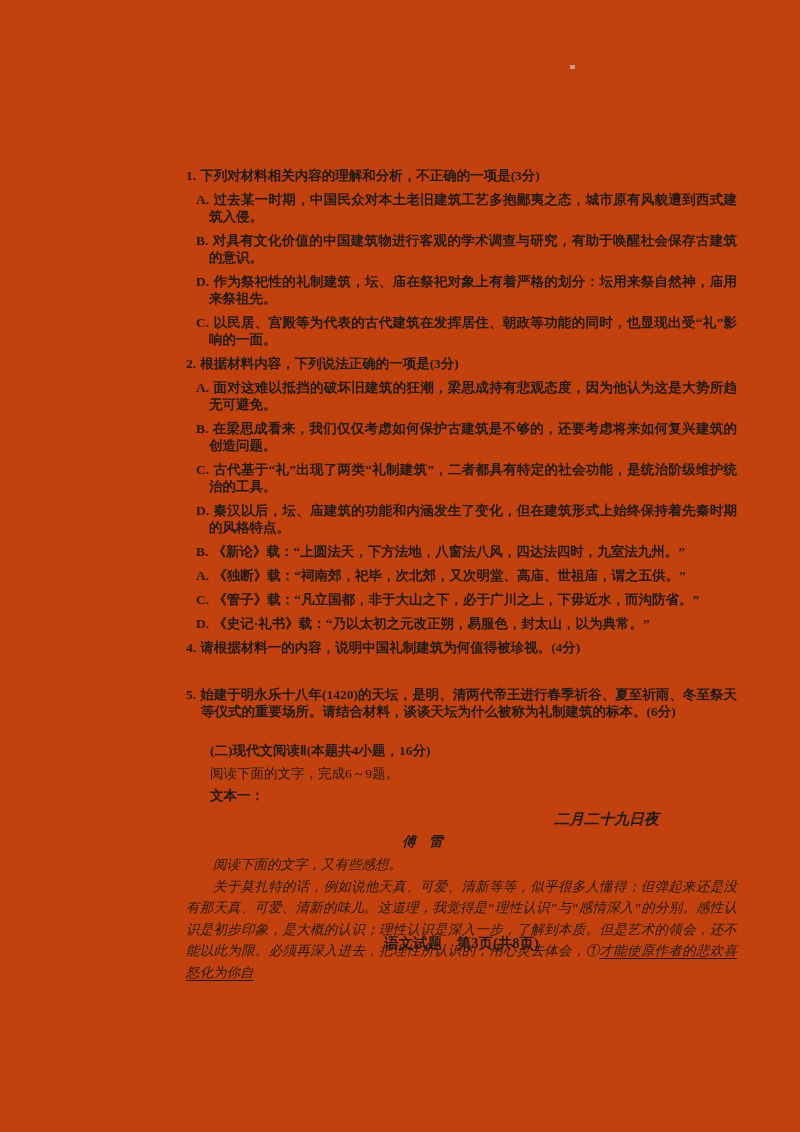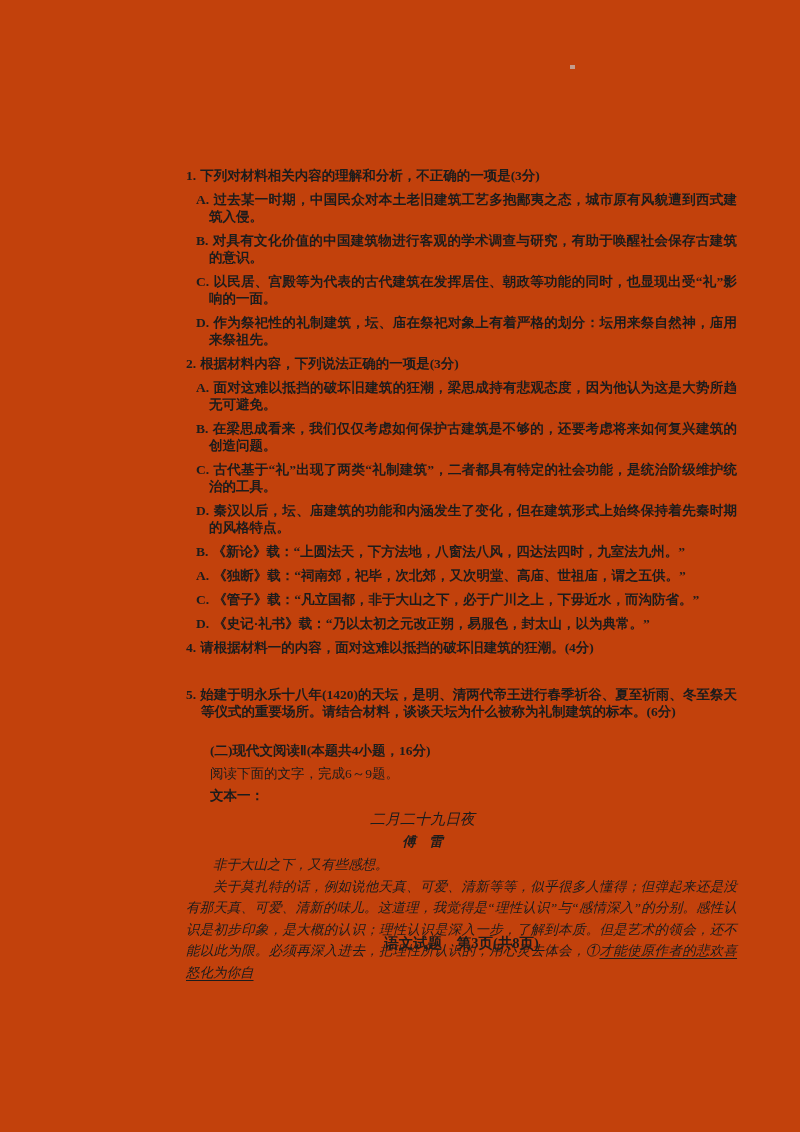--- a/index.html
+++ b/index.html
@@ -57,23 +57,23 @@
   }
   .text-label {
     margin-top: 5px;
     padding-left: 24px;
     font-weight: bold;
     line-height: 17px;
   }
   .letter-title {
     margin: 6px 0 0 0;
     padding-right: 78px;
-    text-align: center;
+    text-align: right;
     font-size: 15px;
-    font-weight: normal;
+    font-weight: bold;
     line-height: 18px;
   }
   .letter-author {
     margin-top: 5px;
     padding-right: 78px;
     text-align: center;
     font-weight: bold;
     line-height: 17px;
   }
   .letter-body {
@@ -111,24 +111,24 @@
       <div class="q-stem">
         <span class="q-num">1.</span><span>下列对材料相关内容的理解和分析，不正确的一项是(3分)</span>
       </div>
       <div class="q-option">
         <span class="opt-label">A.</span><span>过去某一时期，中国民众对本土老旧建筑工艺多抱鄙夷之态，城市原有风貌遭到西式建筑入侵。</span>
       </div>
       <div class="q-option">
         <span class="opt-label">B.</span><span>对具有文化价值的中国建筑物进行客观的学术调查与研究，有助于唤醒社会保存古建筑的意识。</span>
       </div>
       <div class="q-option">
-        <span class="opt-label">C.</span><span>以民居、宫殿等为代表的古代建筑在发挥居住、朝政等功能的同时，也显现出受“礼”影响的一面。</span>
+        <span class="opt-label">D.</span><span>作为祭祀性的礼制建筑，坛、庙在祭祀对象上有着严格的划分：坛用来祭自然神，庙用来祭祖先。</span>
       </div>
       <div class="q-option">
-        <span class="opt-label">D.</span><span>作为祭祀性的礼制建筑，坛、庙在祭祀对象上有着严格的划分：坛用来祭自然神，庙用来祭祖先。</span>
+        <span class="opt-label">C.</span><span>以民居、宫殿等为代表的古代建筑在发挥居住、朝政等功能的同时，也显现出受“礼”影响的一面。</span>
       </div>
     </section>
 
     <section class="question">
       <div class="q-stem">
         <span class="q-num">2.</span><span>根据材料内容，下列说法正确的一项是(3分)</span>
       </div>
       <div class="q-option">
         <span class="opt-label">A.</span><span>面对这难以抵挡的破坏旧建筑的狂潮，梁思成持有悲观态度，因为他认为这是大势所趋无可避免。</span>
       </div>
@@ -153,39 +153,39 @@
       <div class="q-option">
         <span class="opt-label">C.</span><span>《管子》载：“凡立国都，非于大山之下，必于广川之上，下毋近水，而沟防省。”</span>
       </div>
       <div class="q-option">
         <span class="opt-label">D.</span><span>《史记·礼书》载：“乃以太初之元改正朔，易服色，封太山，以为典常。”</span>
       </div>
     </section>
 
     <section class="question">
       <div class="q-stem">
-        <span class="q-num">4.</span><span>请根据材料一的内容，面对这难以抵挡的破坏旧建筑的狂潮。(4分)</span>
+        <span class="q-num">4.</span><span>请根据材料一的内容，说明中国礼制建筑为何值得被珍视。(4分)</span>
       </div>
     </section>
 
     <section class="question question-5">
       <div class="q-stem">
         <span class="q-num">5.</span><span>始建于明永乐十八年(1420)的天坛，是明、清两代帝王进行春季祈谷、夏至祈雨、冬至祭天等仪式的重要场所。请结合材料，谈谈天坛为什么被称为礼制建筑的标本。(6分)</span>
       </div>
     </section>
 
     <section>
       <div class="reading-head">(二)现代文阅读Ⅱ(本题共4小题，16分)</div>
       <div class="reading-instruction">阅读下面的文字，完成6～9题。</div>
       <div class="text-label">文本一：</div>
 
       <div class="letter-body">
         <h2 class="letter-title">二月二十九日夜</h2>
         <div class="letter-author">傅　雷</div>
-        <p class="letter-p first">非于大山之下，又有些感想。</p>
+        <p class="letter-p first">阅读下面的文字，又有些感想。</p>
         <p class="letter-p">
           <span>关于莫扎特的话，例如说他天真、可爱、清新等等，似乎很多人懂得；但弹起来还是没有那天真、可爱、清新的味儿。这道理，我觉得是“理性认识”与“感情深入”的分别。感性认识是初步印象，是大概的认识；理性认识是深入一步，了解到本质。但是艺术的领会，还不能以此为限。必须再深入进去，把理性所认识的，用心灵去体会，</span><span>①</span><span class="underlined">才能使原作者的悲欢喜怒化为你自</span>
         </p>
       </div>
     </section>
   </div>
 
   <footer class="page-footer">语文试题　第3页(共8页)</footer>
 </div>
 

